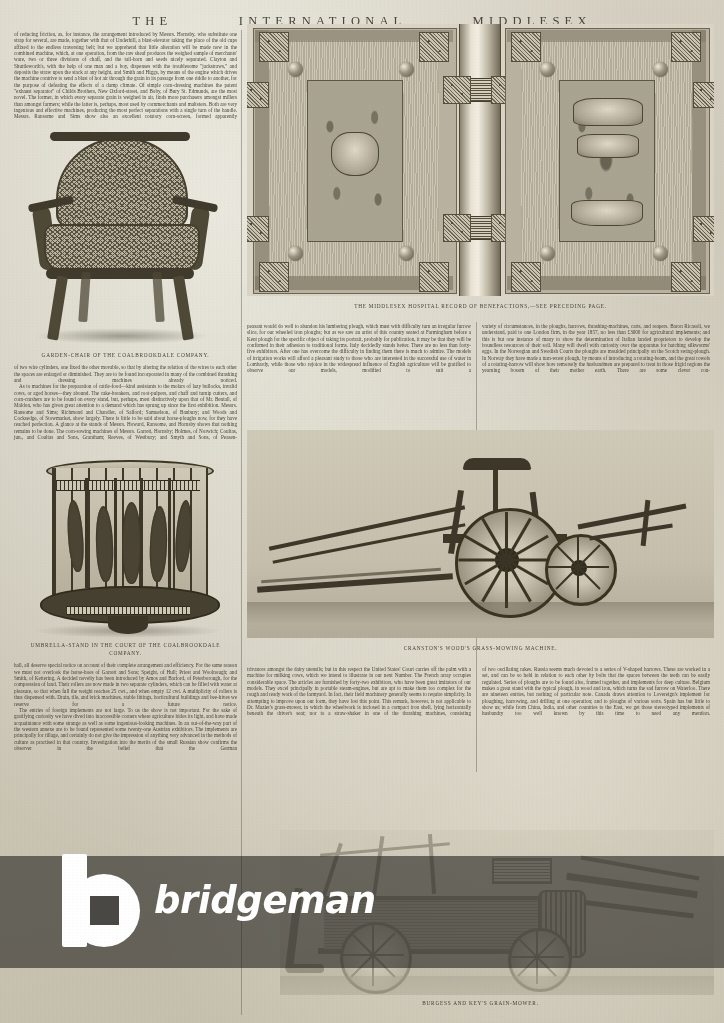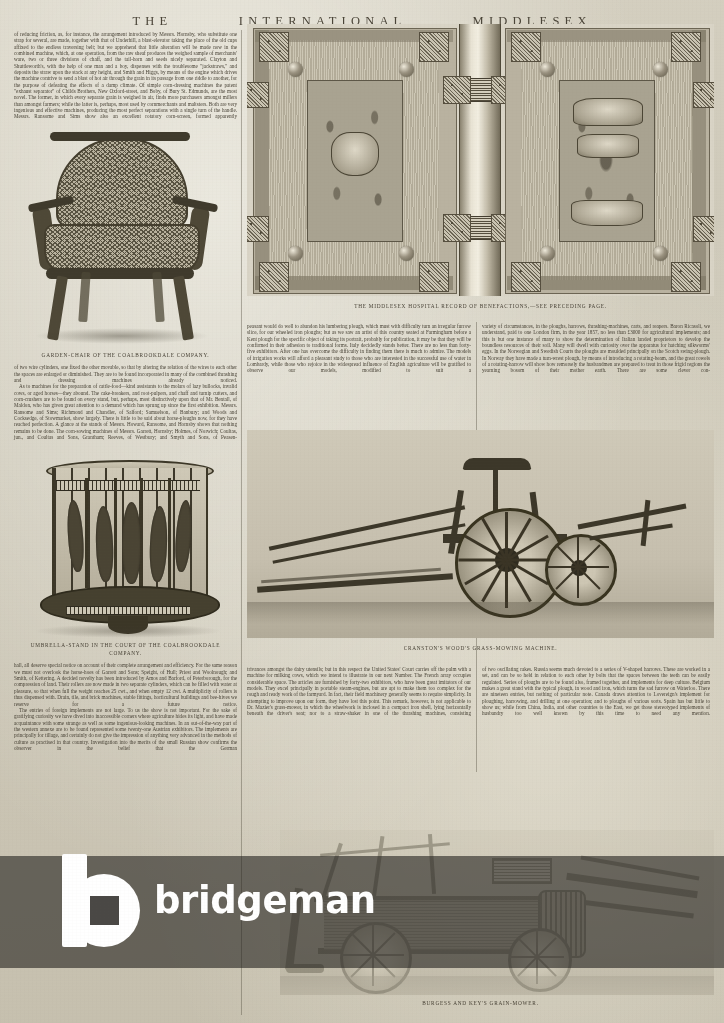--- a/index.html
+++ b/index.html
@@ -116,21 +116,21 @@
   .gm-bg{position:absolute;inset:0;background:linear-gradient(180deg,#c9c3b1 0%,#bbb4a2 70%,#a39c8a 100%);}
   .gm-part{position:absolute;background:#35301f;}
   .gm-wheel{position:absolute;border-radius:50%;border:3px solid #2f2a1b;
     background:radial-gradient(circle,#c6bfac 28%,#8f8875 72%,#5d5645 100%);}
 
   .spoke{position:absolute;background:#3a3425;transform-origin:50% 50%;}
 
   
   #wm{position:absolute;left:0;top:856px;width:724px;height:112px;
       background:rgba(35,33,30,.60);}
-  #wm-inner{position:absolute;left:62px;top:0;height:88px;display:flex;align-items:center;gap:14px;}
+  #wm-inner{position:absolute;left:62px;top:0;height:88px;display:flex;align-items:center;gap:14px;font-style:italic;}
   #wm-logo{width:78px;height:93px;position:relative;}
   #wm-logo .stem{position:absolute;left:0;top:0;width:25px;height:93px;background:#fff;border-radius:2px;}
   #wm-logo .bowl{position:absolute;left:6px;top:20px;width:72px;height:73px;background:#fff;border-radius:50%;}
   #wm-logo .hole{position:absolute;left:28px;top:42px;width:29px;height:29px;background:#4a4845;}
   #wm-text{display:flex;flex-direction:column;justify-content:center;color:#fff;
     font-family:"DejaVu Sans",sans-serif;font-weight:bold;font-size:37px;line-height:37px;letter-spacing:-0.4px;}
   #wm-text span{display:block;}
 </style>
 </head>
 <body>

